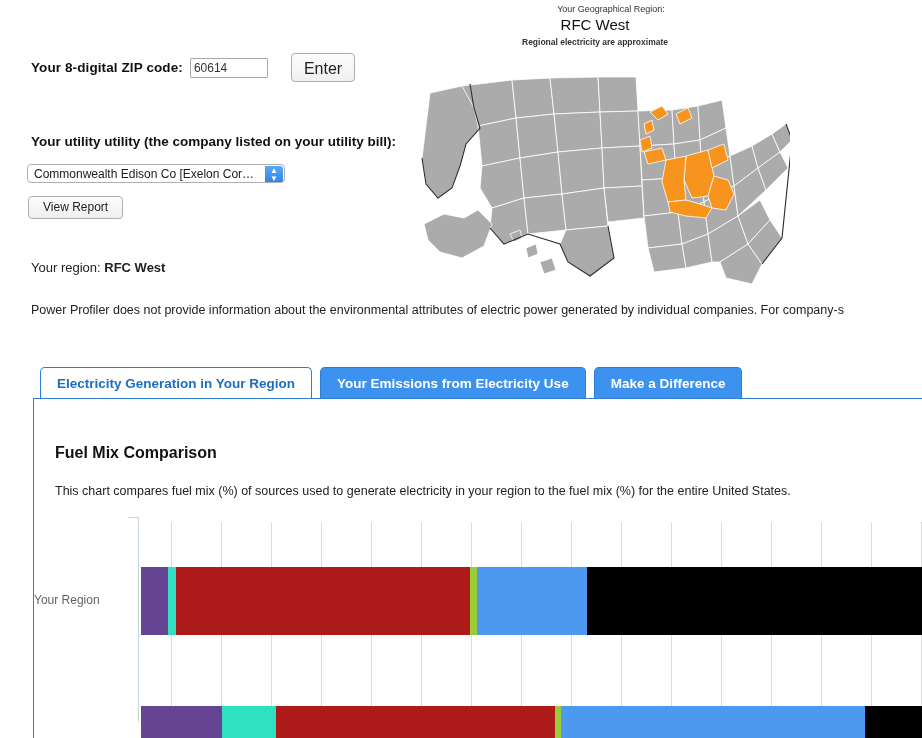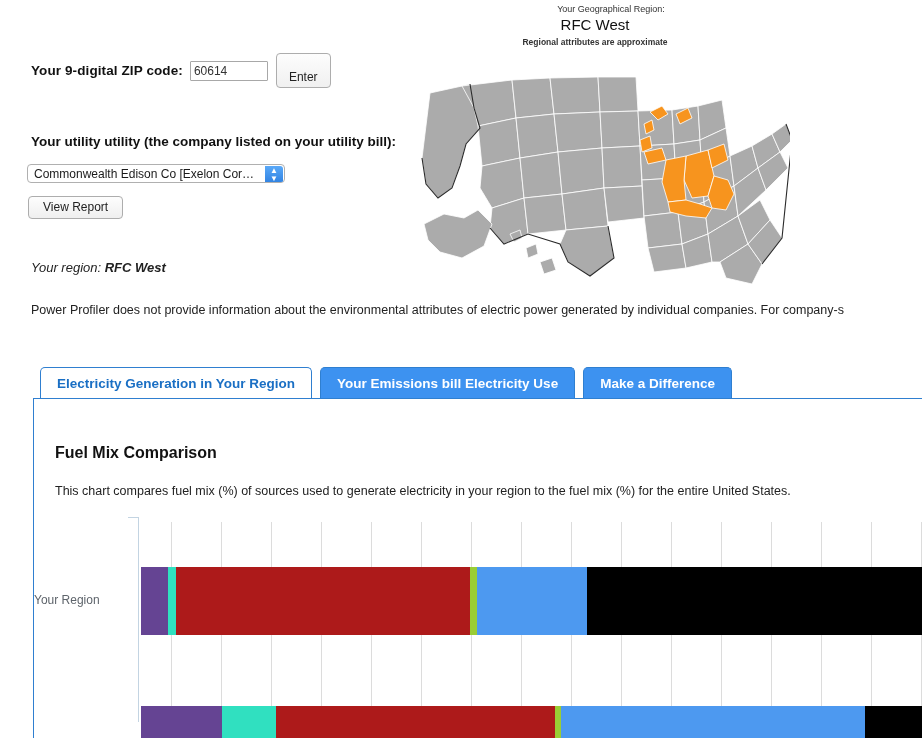--- a/index.html
+++ b/index.html
@@ -11,21 +11,21 @@
   
   #form-area{position:absolute;left:0;top:0;width:430px;height:290px;}
   .zip-row{position:absolute;left:31px;top:53px;display:flex;align-items:center;}
   .zip-label{font-weight:bold;font-size:13.5px;color:#111;margin-right:7px;letter-spacing:.1px;}
   .zip-input{
     width:70px;height:16px;font-size:12px;padding:1px 3px;
     border:1px solid #a8a8a8;border-radius:1px;background:#fff;color:#333;
     font-family:"Liberation Sans",sans-serif;box-sizing:content-box;
   }
   .enter-btn{
-    margin-left:8px;font-size:12px;padding:16px 12px 3px;
+    margin-left:23px;font-size:16px;padding:6px 12px 3px;
     border:1px solid #adadad;border-radius:4px;
     background:linear-gradient(#fdfdfd,#f0f0f0);color:#222;cursor:pointer;
     font-family:"Liberation Sans",sans-serif;
   }
   .util-label{
     position:absolute;left:31px;top:133px;width:372px;
     font-weight:bold;font-size:13.5px;line-height:17px;color:#111;
   }
   .util-select-wrap{position:absolute;left:27px;top:164px;}
   .util-select{
@@ -40,21 +40,21 @@
     position:absolute;right:1px;top:1px;width:18px;height:17px;
     background:linear-gradient(#5aa9f8,#2d7fe0);border-radius:0 3px 3px 0;
     color:#fff;font-size:8px;line-height:8px;text-align:center;padding-top:1px;cursor:pointer;
   }
   .view-btn{
     position:absolute;left:28px;top:196px;font-size:12px;padding:3px 14px 4px;
     border:1px solid #adadad;border-radius:4px;
     background:linear-gradient(#fdfdfd,#efefef);color:#222;cursor:pointer;
     font-family:"Liberation Sans",sans-serif;
   }
-  .region-line{position:absolute;left:31px;top:260px;font-size:13px;color:#222;font-style:italic;}
+  .region-line{position:absolute;left:31px;top:260px;font-size:13px;color:#222;}
   .region-line b{font-weight:bold;}
 
   
   #map-area{position:absolute;left:400px;top:4px;width:400px;height:280px;}
   .map-cap1{position:absolute;left:16px;top:0;width:390px;text-align:center;font-size:9px;color:#333;}
   .map-cap2{position:absolute;left:0;top:12px;width:390px;text-align:center;font-size:15px;color:#111;}
   .map-cap3{position:absolute;left:0;top:33px;width:390px;text-align:center;font-size:8.5px;font-weight:bold;color:#333;}
   .map-svg{position:absolute;left:0;top:44px;}
 
   
@@ -92,21 +92,21 @@
     position:absolute;left:0px;width:98px;text-align:left;font-size:12px;color:#5e646b;
   }
   .seg{position:absolute;top:0;height:100%;}
 </style>
 </head>
 <body>
 
 <div id="form-area">
 
   <div class="zip-row">
-    <span class="zip-label">Your 9-digital ZIP code:</span>
+    <span class="zip-label">Your 8-digital ZIP code:</span>
     <input class="zip-input" type="text" value="60614" style="">
     <button class="enter-btn">Enter</button>
   </div>
 
   <div class="util-label">Your utility utility (the company listed on your utility bill):</div>
 
   <div class="util-select-wrap">
     <div class="util-select">
       <span>Commonwealth Edison Co [Exelon Corp] - IL</span>
       <span class="select-arrows">▲<br>▼</span>
@@ -117,21 +117,21 @@
 
   <div class="region-line">
     <span>Your region:</span>
     <b>RFC West</b>
   </div>
 </div>
 
 <div id="map-area">
   <div class="map-cap1">Your Geographical Region:</div>
   <div class="map-cap2">RFC West</div>
-  <div class="map-cap3">Regional attributes are approximate</div>
+  <div class="map-cap3">Regional electricity are approximate</div>
 
   <svg class="map-svg" width="390" height="236" viewBox="0 0 390 236">
     <g id="states-base" fill="#ABABAB" stroke="#ffffff" stroke-width="0.8">
 
       <path d="M30,45 L62,38 L70,36 L74,60 L80,80 L66,96 L60,118 L52,140 L38,150 L26,136 L22,110 Z"></path>
       <path d="M62,38 L112,32 L116,70 L78,78 L74,60 Z"></path>
       <path d="M112,32 L150,30 L154,66 L116,70 Z"></path>
       <path d="M150,30 L198,29 L200,64 L154,66 Z"></path>
       <path d="M198,29 L236,29 L238,63 L200,64 Z"></path>
       <path d="M78,78 L116,70 L120,110 L82,118 Z"></path>
@@ -206,21 +206,21 @@
       <path d="M90,180 L104,196 L128,186 L160,196 L168,214 L190,228 L214,210 L208,178"></path>
       <path d="M362,216 L382,190 L392,92 L386,76"></path>
     </g>
   </svg>
 </div>
 
 <div class="blurb">Power Profiler does not provide information about the environmental attributes of electric power generated by individual companies. For company-s</div>
 
 <div id="tabs">
   <div class="tab active">Electricity Generation in Your Region</div>
-  <div class="tab inactive">Your Emissions bill Electricity Use</div>
+  <div class="tab inactive">Your Emissions from Electricity Use</div>
   <div class="tab inactive">Make a Difference</div>
 </div>
 
 <div id="panel">
   <div class="panel-title">Fuel Mix Comparison</div>
   <div class="panel-sub">This chart compares fuel mix (%) of sources used to generate electricity in your region to the fuel mix (%) for the entire United States.</div>
 
   <div id="chart">
     <div class="axis-cap"></div>
     <div class="axis-line"></div>

